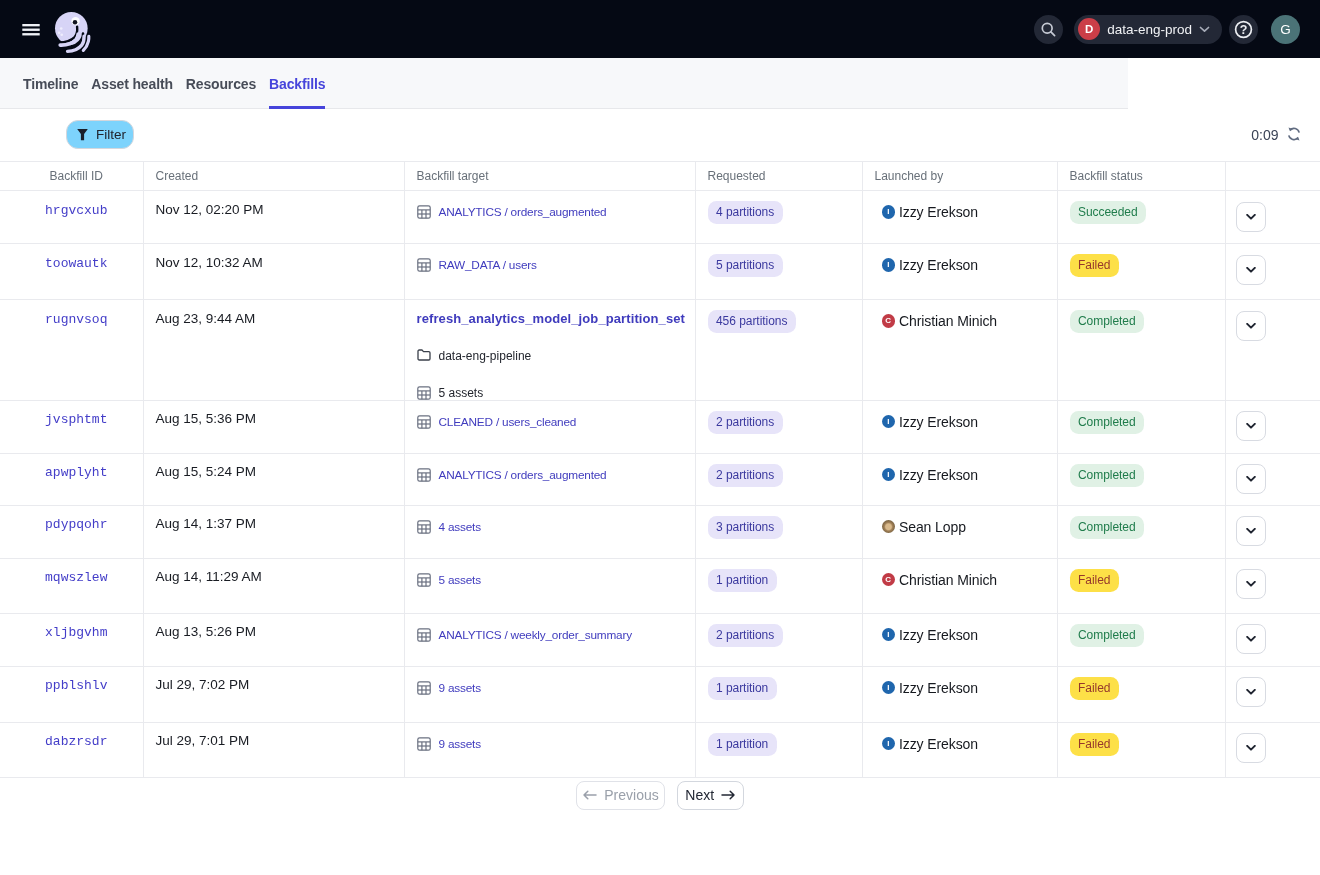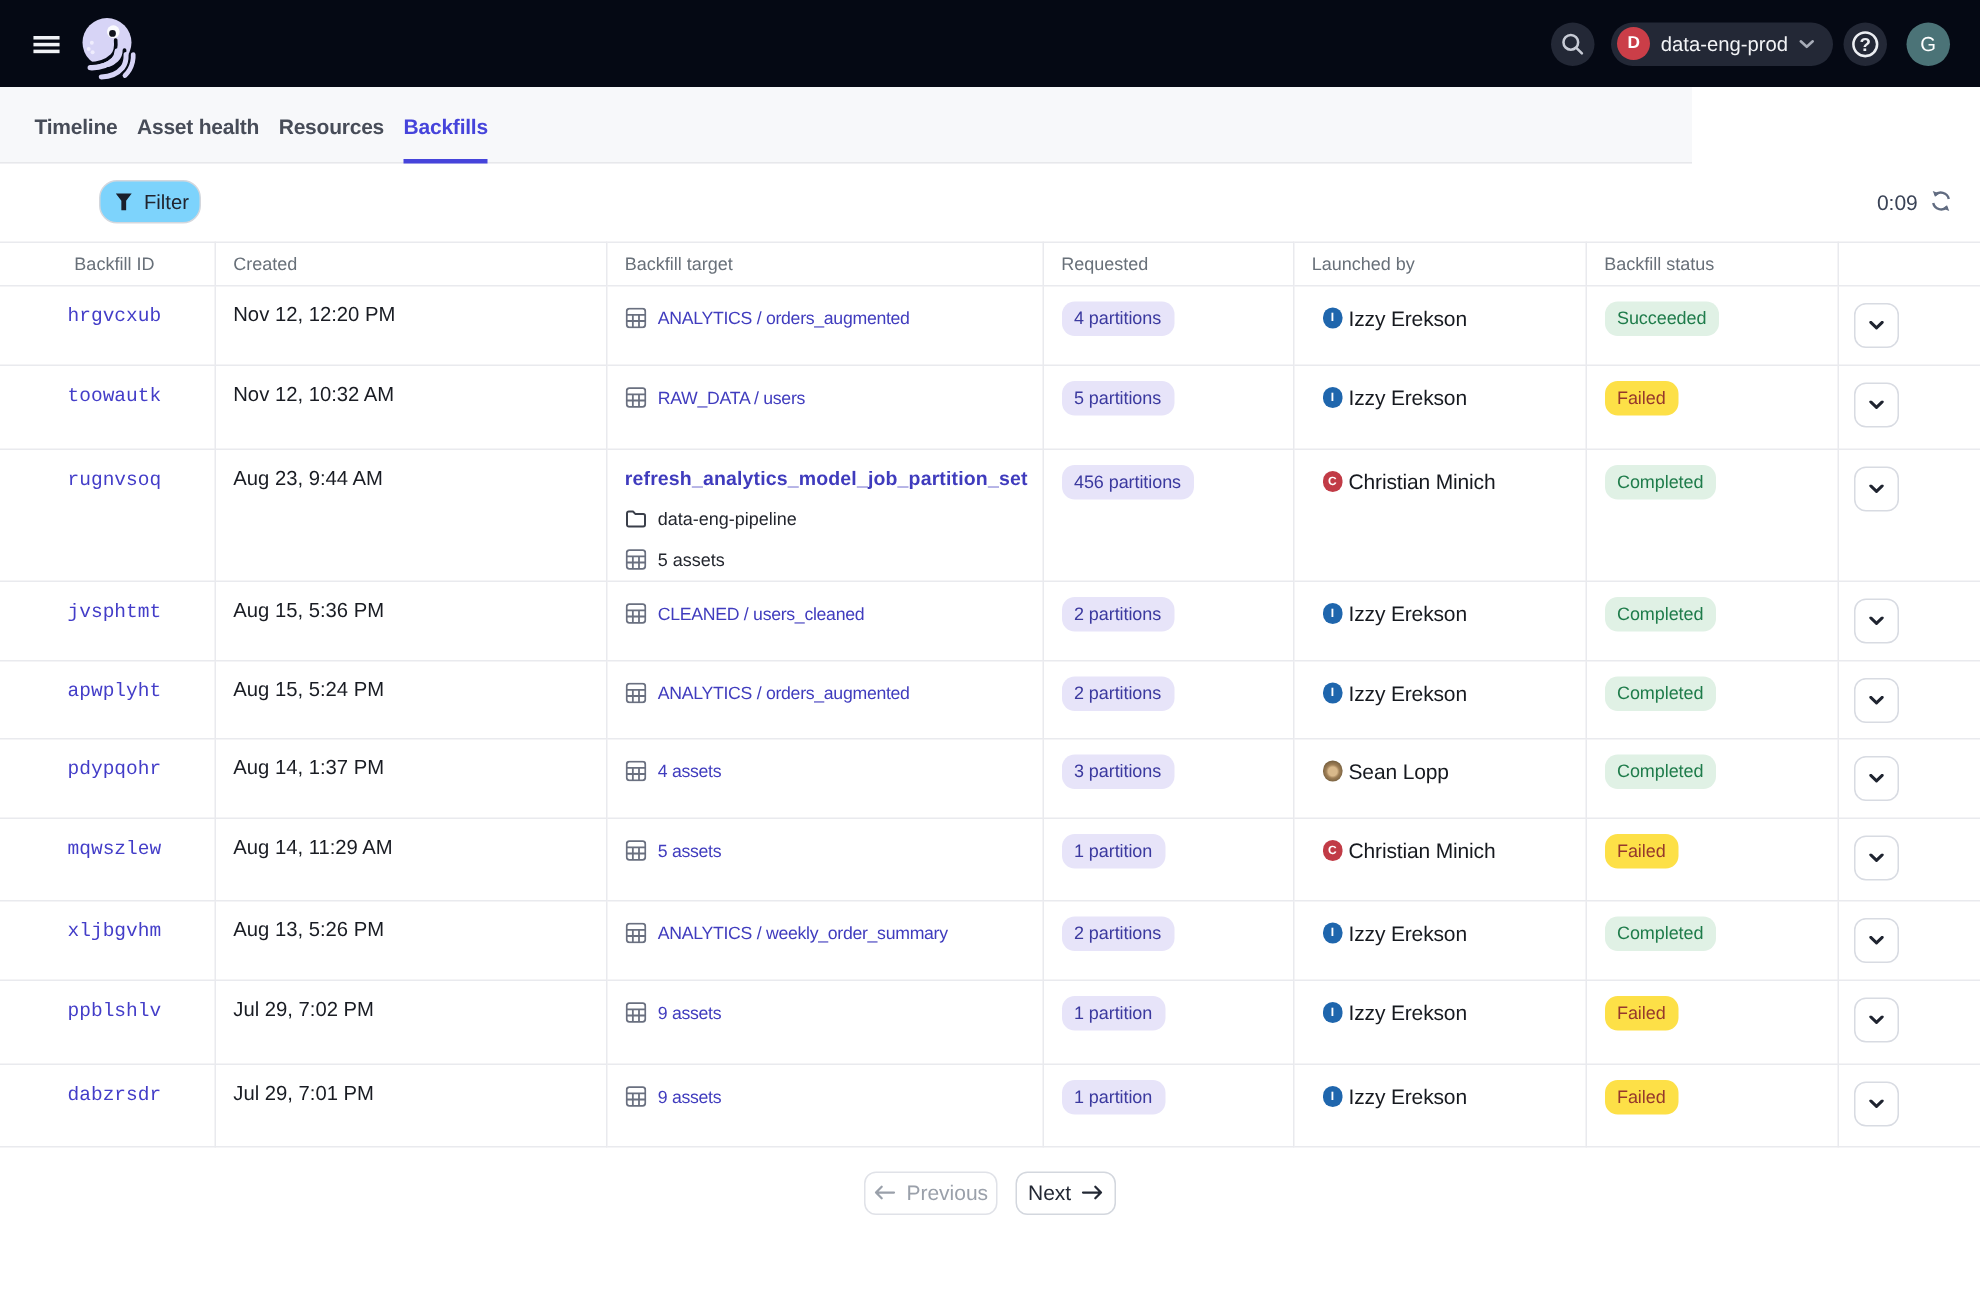--- a/index.html
+++ b/index.html
@@ -42,21 +42,21 @@
 thead tr { height:29px; }
 th { border-top:1px solid #E9EAEE; font-size:12px; font-weight:400; color:#687079; padding-top:6.5px; }
 th.p1, td.p1 { padding-left:22px;text-align:center; }
 td.id { font-family:"Liberation Mono", monospace; font-size:13px; color:#433DC8; padding-top:11.5px; }
 td.cr { font-size:13.5px; color:#191C23; padding-top:10.5px; }
 td.tg { padding-top:14px; }
 .asset { display:flex; align-items:center; gap:8px; }
 .asset svg { flex:none; }
 .alink { font-size:11.8px; letter-spacing:-0.2px; color:#403CBE; text-decoration:none; }
 .jobtitle { display:block; font-size:13px; font-weight:700; color:#3F3BBD; text-decoration:none; letter-spacing:0.1px; margin-bottom:12.5px; margin-top:-3.5px; }
-.sub { display:flex; align-items:center; gap:8px; margin-top:13px; }
+.sub { display:flex; align-items:flex-start; gap:8px; margin-top:23px; }
 .sub .st { font-size:12px; color:#23262E; }
 td.rq, td.stt { padding-top:10px; }
 .pill { display:inline-block; height:23px; line-height:23px; border-radius:8.5px; padding:0 8.5px; font-size:12px; letter-spacing:-0.05px; }
 .pill.lav { background:#E7E4F9; color:#3B399F; }
 .pill.grn { background:#E0F1E5; color:#1F7C4B; }
 .pill.red { background:#fde047; color:#96382C; }
 td.lb { padding-top:13px; padding-left:19px; }
 .person { display:flex; align-items:center; }
 .person .av { flex:none; width:13.5px; height:13.5px; border-radius:50%; display:flex; align-items:center; justify-content:center; margin-right:4px; }
 .person .av.blue { background:#1F66AD; }
@@ -163,21 +163,21 @@
         <th>Backfill target</th>
         <th>Requested</th>
         <th>Launched by</th>
         <th>Backfill status</th>
         <th></th>
       </tr>
 </thead>
 <tbody>
 <tr style="height:53px">
 <td class="id p1">hrgvcxub</td>
-<td class="cr">Nov 12, 12:20 PM</td>
+<td class="cr">Nov 12, 02:20 PM</td>
 <td class="tg">
           <div class="asset">
             <svg width="14" height="14" viewBox="0 0 14 14">
               <g fill="none" stroke="#6A7080" stroke-width="1.2">
                 <rect x="0.8" y="0.8" width="12.4" height="12.4" rx="1.8"></rect>
                 <line x1="0.8" y1="4.9" x2="13.2" y2="4.9"></line>
                 <line x1="0.8" y1="9" x2="13.2" y2="9"></line>
                 <line x1="4.9" y1="4.9" x2="4.9" y2="13.2"></line>
                 <line x1="9" y1="4.9" x2="9" y2="13.2"></line>
               </g>

